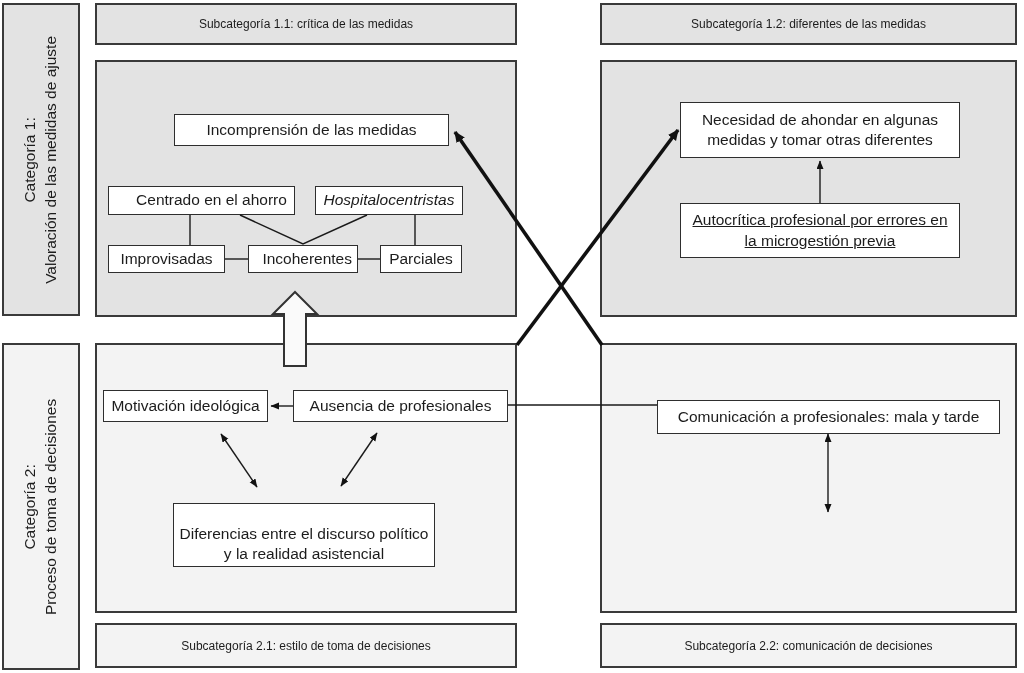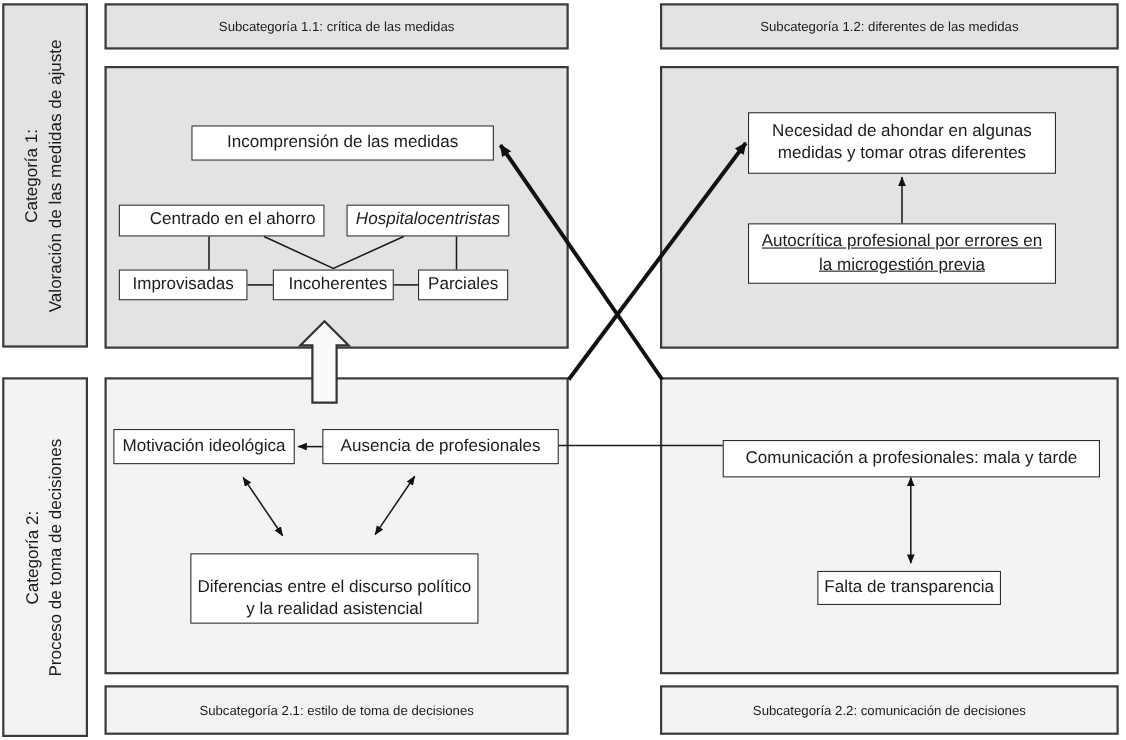--- a/index.html
+++ b/index.html
@@ -103,23 +103,20 @@
   <div class="node" style="left:293px;top:390px;width:215px;height:32px;">
     <span>Ausencia de profesionales</span>
   </div>
   <div class="node" style="left:173px;top:503px;width:262px;height:64px;align-items:flex-end;">
     <span>Diferencias entre el discurso político y la realidad asistencial</span>
   </div>
 
   <div class="node" style="left:657px;top:400px;width:343px;height:34px;">
     <span>Comunicación a profesionales: mala y tarde</span>
   </div>
-  <div class="node" style="left:743px;top:519px;width:167px;height:31px;">
-    <span>Falta de transparencia</span>
-  </div>
 
   <svg class="overlay" width="1024" height="673" viewBox="0 0 1024 673">
     <defs>
       <marker id="ahThin" markerWidth="10" markerHeight="9" refX="8" refY="3.5" orient="auto-start-reverse" markerUnits="userSpaceOnUse">
         <path d="M0,0 L8.5,3.5 L0,7 Z" fill="#111111"></path>
       </marker>
       <marker id="ahBig" markerWidth="14" markerHeight="12" refX="10" refY="5" orient="auto-start-reverse" markerUnits="userSpaceOnUse">
         <path d="M0,0 L11,5 L0,10 Z" fill="#111111"></path>
       </marker>
     </defs>

